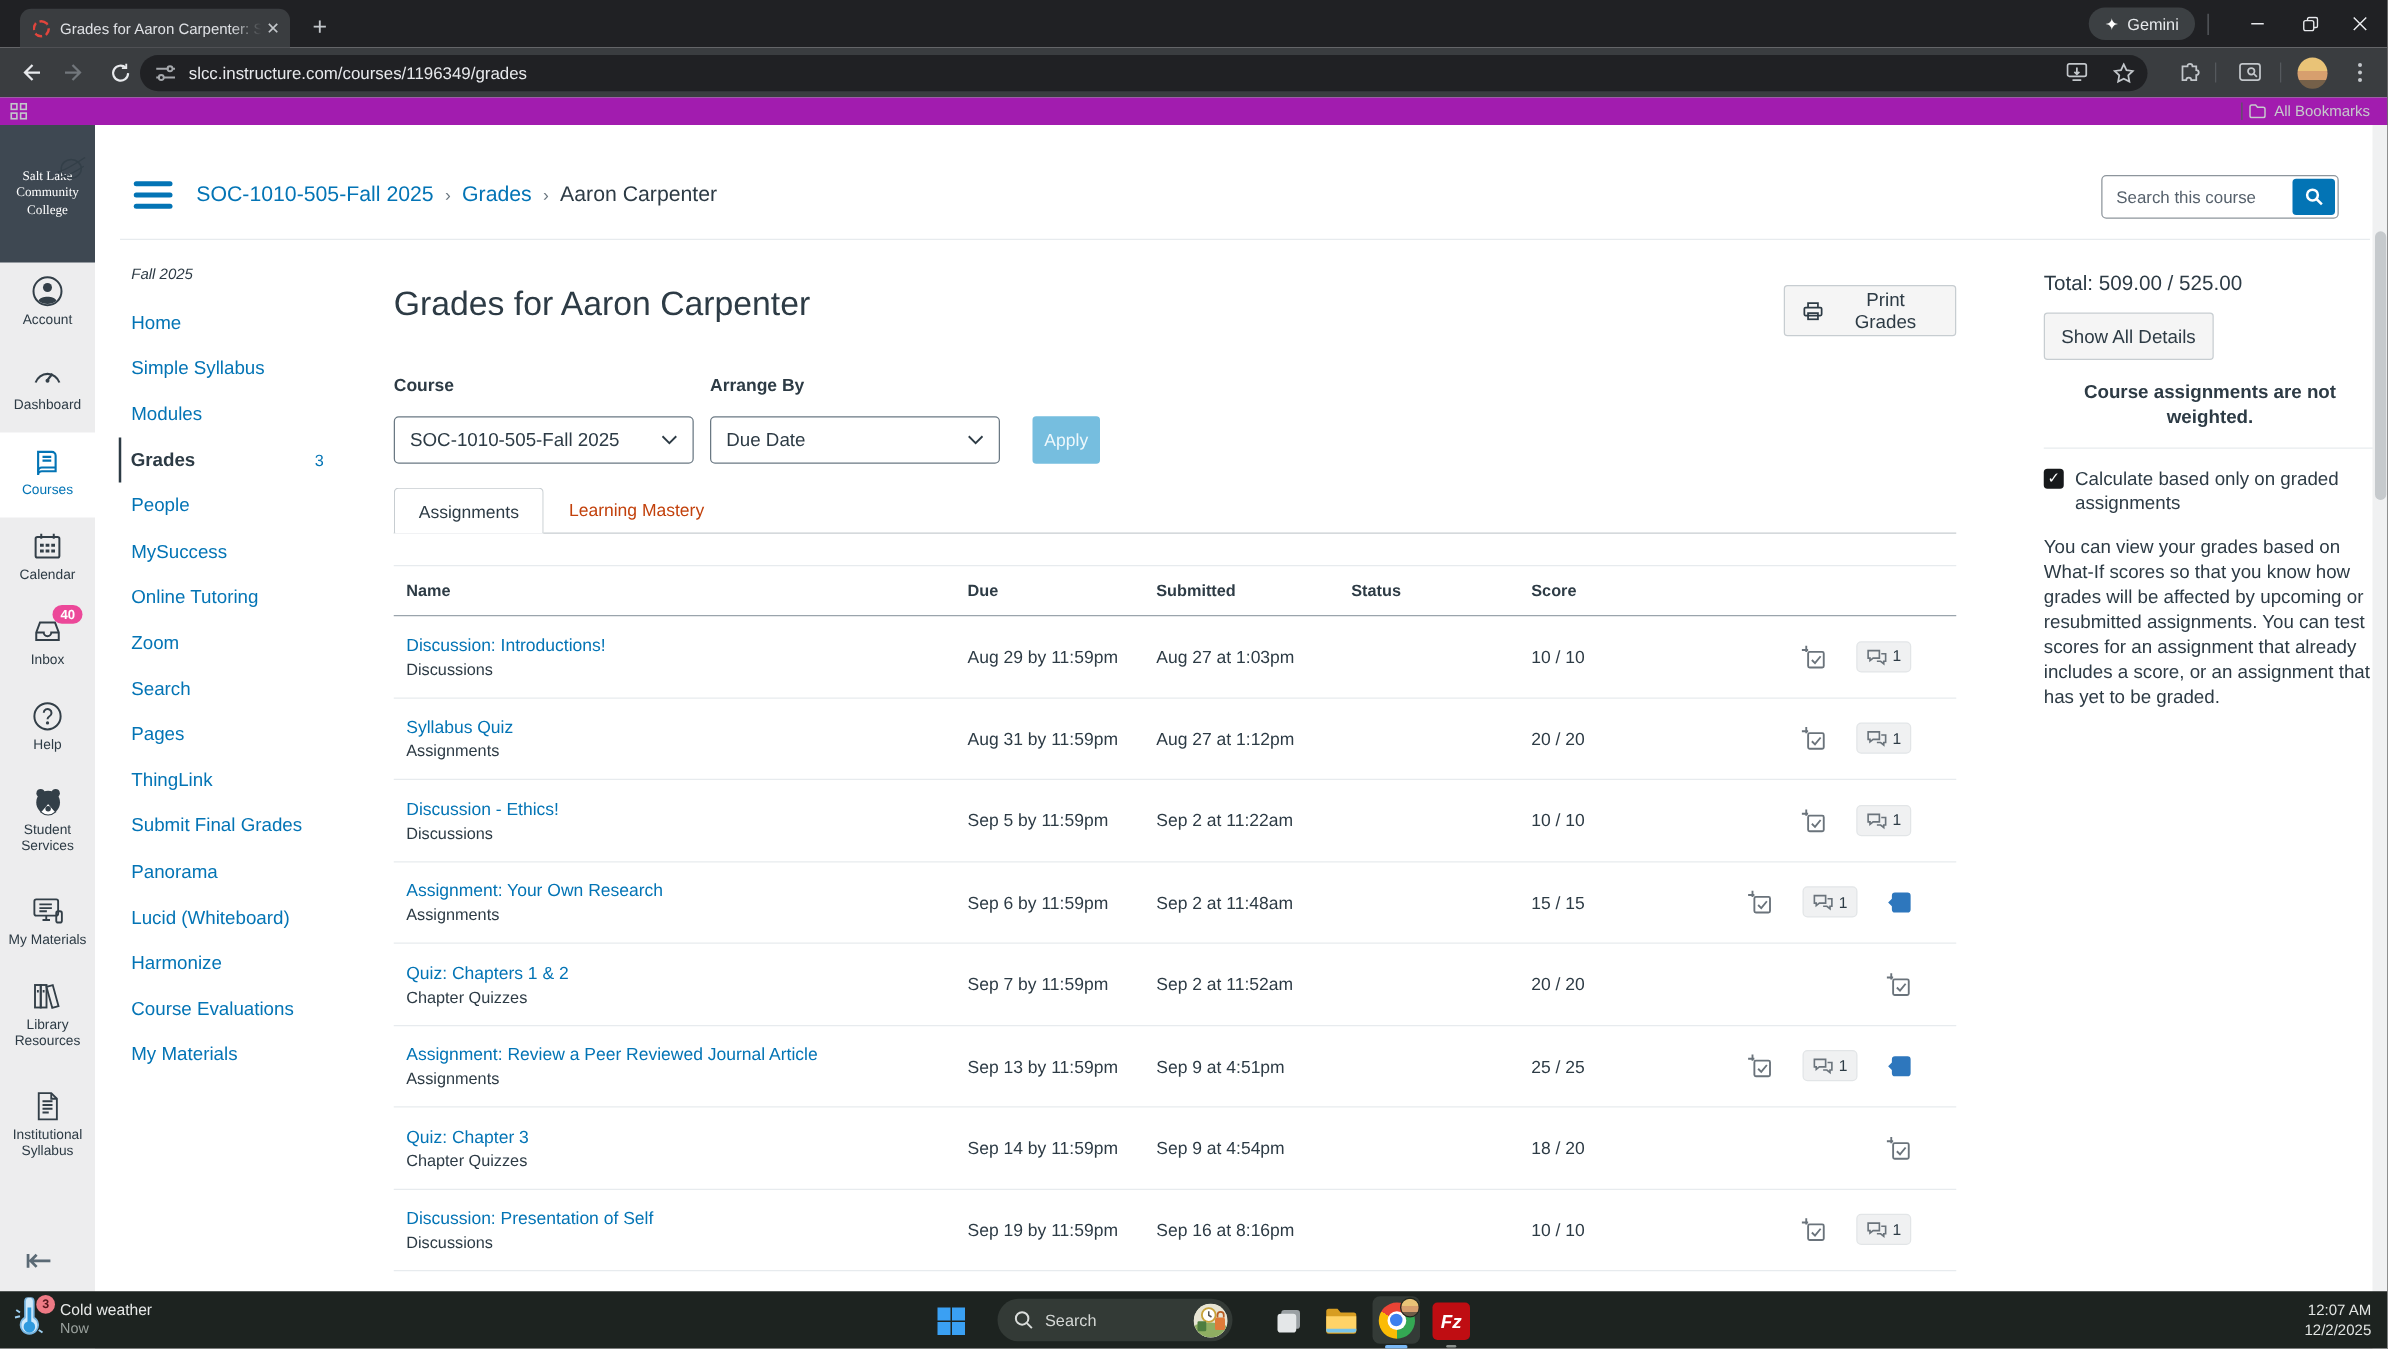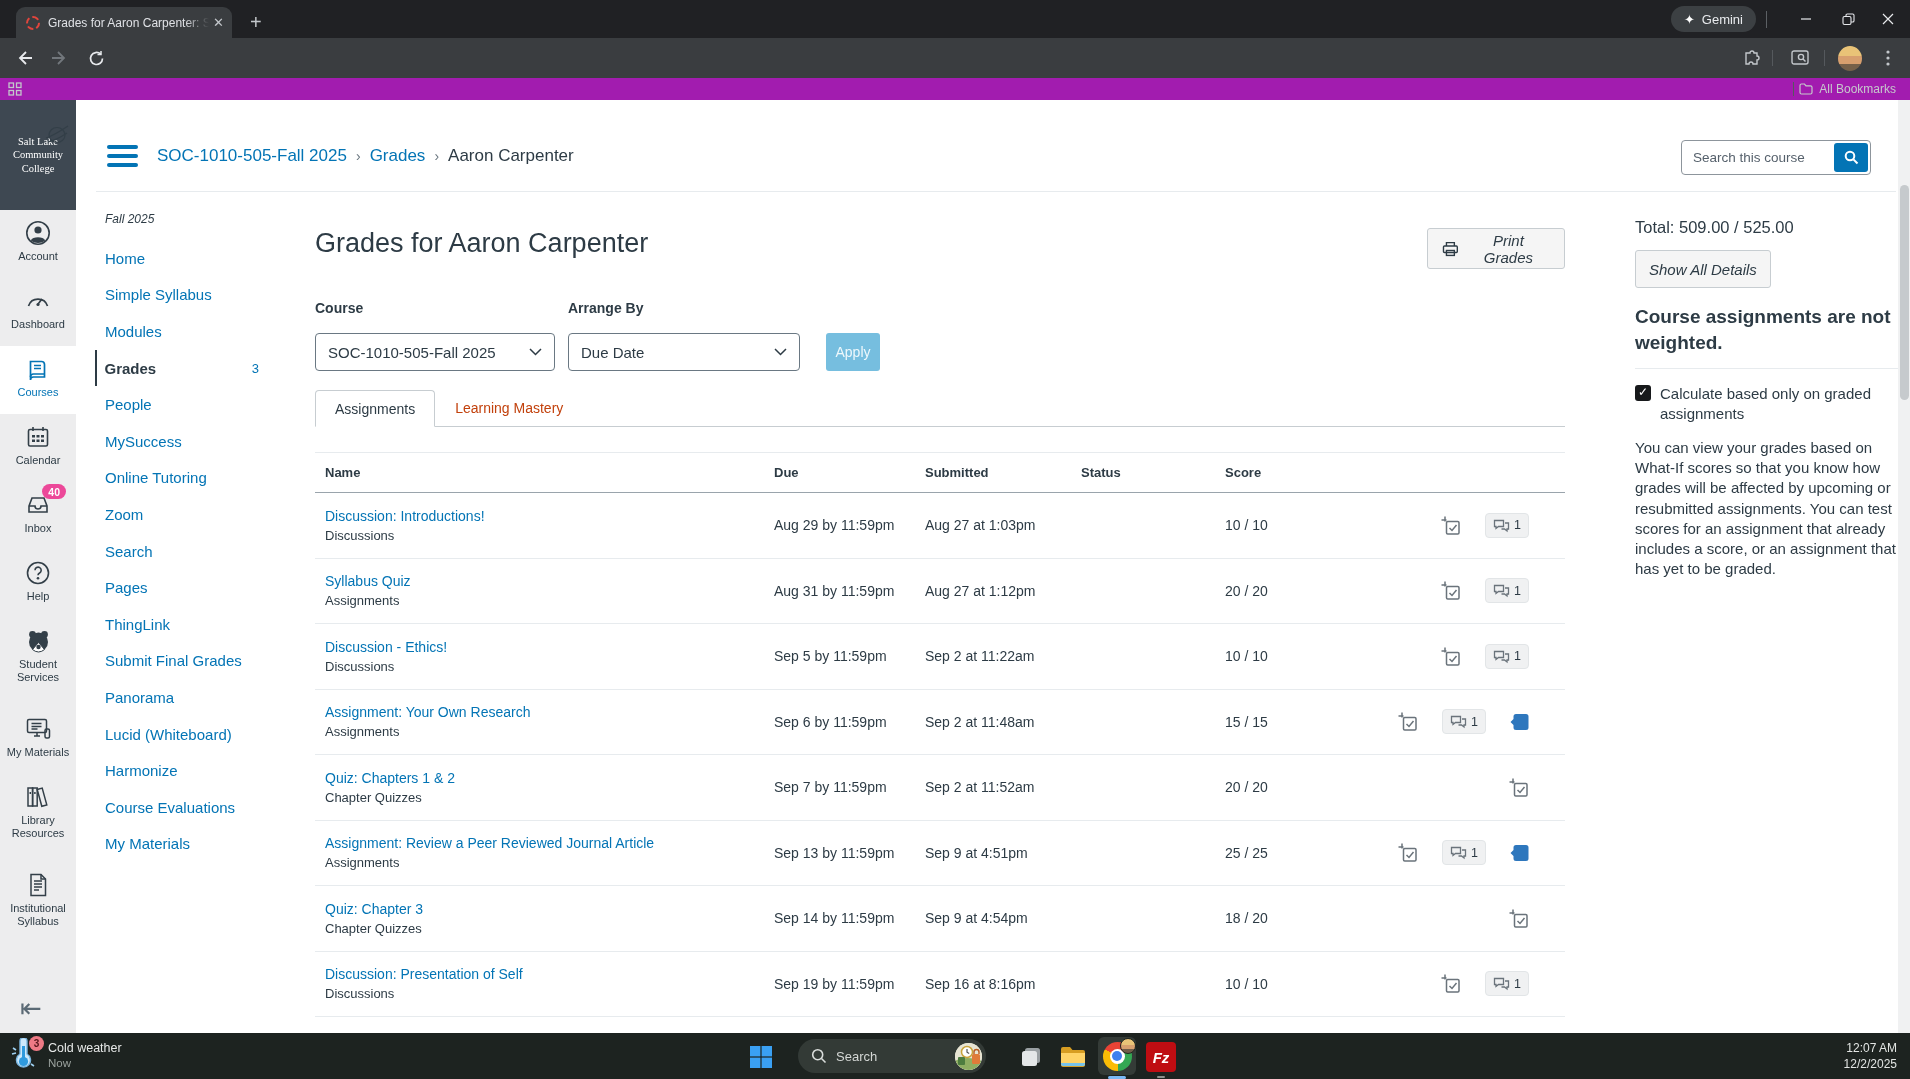--- a/index.html
+++ b/index.html
@@ -78,21 +78,21 @@
     color:#2d3b45; background:transparent; font-family:inherit; min-width:0; }
   .course-search input::placeholder { color:#56616c; }
   .cs-btn { width:34px; height:29px; margin-right:2px; background:#0374b5; border-radius:3px;
     display:flex; align-items:center; justify-content:center; }
   .hdr-divider { position:absolute; left:96px; top:91px; width:1800px; height:1px; background:#e7ebee; }
 
   
   .content { position:absolute; left:315px; top:0; width:1250px; height:1016px; }
   h1.page-title { font-size:27px; font-weight:500; color:#2d3b45; position:absolute; left:0; top:128px; }
   .btn { display:inline-flex; align-items:center; gap:8px; background:#f5f5f5; border:1px solid #c7cdd1;
-    border-radius:3px; color:#2d3b45; font-size:15px; cursor:pointer; font-family:inherit;font-style:italic; }
+    border-radius:3px; color:#2d3b45; font-size:15px; cursor:pointer; font-family:inherit; }
   .print-btn { position:absolute; left:1112px; top:128px; height:41px; padding:0 14px; }
   .flabel { position:absolute; top:200px; font-size:14px; font-weight:bold; color:#2d3b45; }
   .select { position:absolute; top:233px; height:38px; border:1px solid #6a7883; border-radius:4px; background:#fff;
     display:flex; align-items:center; justify-content:space-between; padding:0 12px; font-size:15px; color:#2d3b45;
     cursor:pointer; }
   .apply-btn { position:absolute; left:511px; top:233px; width:54px; height:38px; background:#76bedf; border:none;
     border-radius:3px; color:#eef8fc; font-size:14px; font-family:inherit; }
   .tabsbar { position:absolute; left:0; top:290px; width:1250px; height:37px; border-bottom:1px solid #c7cdd1;
     display:flex; align-items:flex-end; }
   .tab-assign { height:37px; background:#fff; border:1px solid #c7cdd1; border-bottom:1px solid #fff;
@@ -110,21 +110,21 @@
   .cell-name a { color:#0374b5; font-size:14px; text-decoration:none; display:block; }
   .cell-name .cat { font-size:13px; color:#2d3b45; margin-top:4px; }
   .cell-icons { display:flex; align-items:center; justify-content:flex-end; gap:24px; padding-right:36px; }
   .chip { display:flex; align-items:center; gap:4px; background:#f0f1f2; border:1px solid #e2e5e7;
     border-radius:4px; padding:4px 7px; font-size:12.5px; color:#2d3b45; cursor:pointer; }
 
   
   .rightpanel { position:absolute; left:1635px; top:118px; width:266px; color:#2d3b45; }
   .total-line { font-size:16.5px; }
   .show-details { height:38px; padding:0 13px; margin-top:13px; }
-  .weight-note { font-size:19px; font-weight:bold; line-height:1.35; margin-top:16px; }
+  .weight-note { font-size:15px; font-weight:bold; line-height:1.35; margin-top:16px;text-align:center; }
   .rp-hr { border:none; border-top:1px solid #e7ebee; margin-top:13px; }
   .calc-row { display:flex; gap:9px; margin-top:15px; font-size:15px; line-height:1.3; }
   .cbox { flex:0 0 auto; width:16px; height:16px; background:#17191b; border-radius:3px; color:#fff; font-size:12px;
     display:flex; align-items:center; justify-content:center; margin-top:1px; }
   .whatif { font-size:15px; line-height:1.34; margin-top:15px; }
 
   
   .pg-scroll { position:absolute; right:0; top:0; width:12px; height:979px; background:#f0f1f2; }
   .pg-thumb { position:absolute; right:1px; top:85px; width:9px; height:215px; background:#c6cacd; border-radius:5px; }
 
@@ -201,20 +201,35 @@
       <svg width="18" height="18" viewBox="0 0 18 18">
           <path d="M7 3l6 6-6 6M13 9H1" stroke="#72777c" stroke-width="1.8" fill="none"></path>
         </svg>
     </div>
     <div class="nav-ic" style="left:84px">
       <svg width="17" height="17" viewBox="0 0 17 17" fill="none" stroke="#e8eaed" stroke-width="1.7">
         <path d="M14.5 8.5a6 6 0 1 1-1.8-4.3"></path>
           <path d="M13 1v3.5H9.5" stroke-width="1.5"></path>
       </svg>
     </div>
+    <div class="omnibox">
+      <svg width="17" height="17" viewBox="0 0 17 17" fill="none" stroke="#a5a8ac" stroke-width="1.5">
+        <path d="M1 5h10M14 5h2M1 12h3M7 12h9"></path>
+          <circle cx="12" cy="5" r="2"></circle>
+          <circle cx="5" cy="12" r="2"></circle>
+      </svg>
+      <span class="url">slcc.instructure.com/courses/1196349/grades</span>
+      <svg width="19" height="17" viewBox="0 0 19 17" fill="none" stroke="#c3c7cb" stroke-width="1.4" style="margin-right:18px">
+        <rect x="1" y="1" width="15" height="10" rx="1.5"></rect>
+          <path d="M5 14h7M8.5 4v5M6.5 7.5L8.5 9.5 10.5 7.5"></path>
+      </svg>
+      <svg width="18" height="17" viewBox="0 0 18 17" fill="none" stroke="#c3c7cb" stroke-width="1.4">
+        <path d="M9 1.5l2.2 4.6 5 .7-3.6 3.5.9 5-4.5-2.4-4.5 2.4.9-5L1.8 6.8l5-.7z"></path>
+      </svg>
+    </div>
     <div class="nav-ic" style="left:1740px">
       <svg width="17" height="17" viewBox="0 0 17 17" fill="none" stroke="#c3c7cb" stroke-width="1.4">
         <path d="M6 3a2 2 0 1 1 4 0h3v3a2 2 0 1 1 0 4v4h-4a2 2 0 1 0-4 0H2V3z"></path>
       </svg>
     </div>
     <div style="position:absolute;left:1772px;top:12px;width:1px;height:16px;background:#55595d"></div>
     <div class="nav-ic" style="left:1788px">
       <svg width="19" height="17" viewBox="0 0 19 17" fill="none" stroke="#c3c7cb" stroke-width="1.4">
         <rect x="1" y="1" width="16" height="13" rx="2"></rect>
           <circle cx="10" cy="7" r="2.6"></circle>

